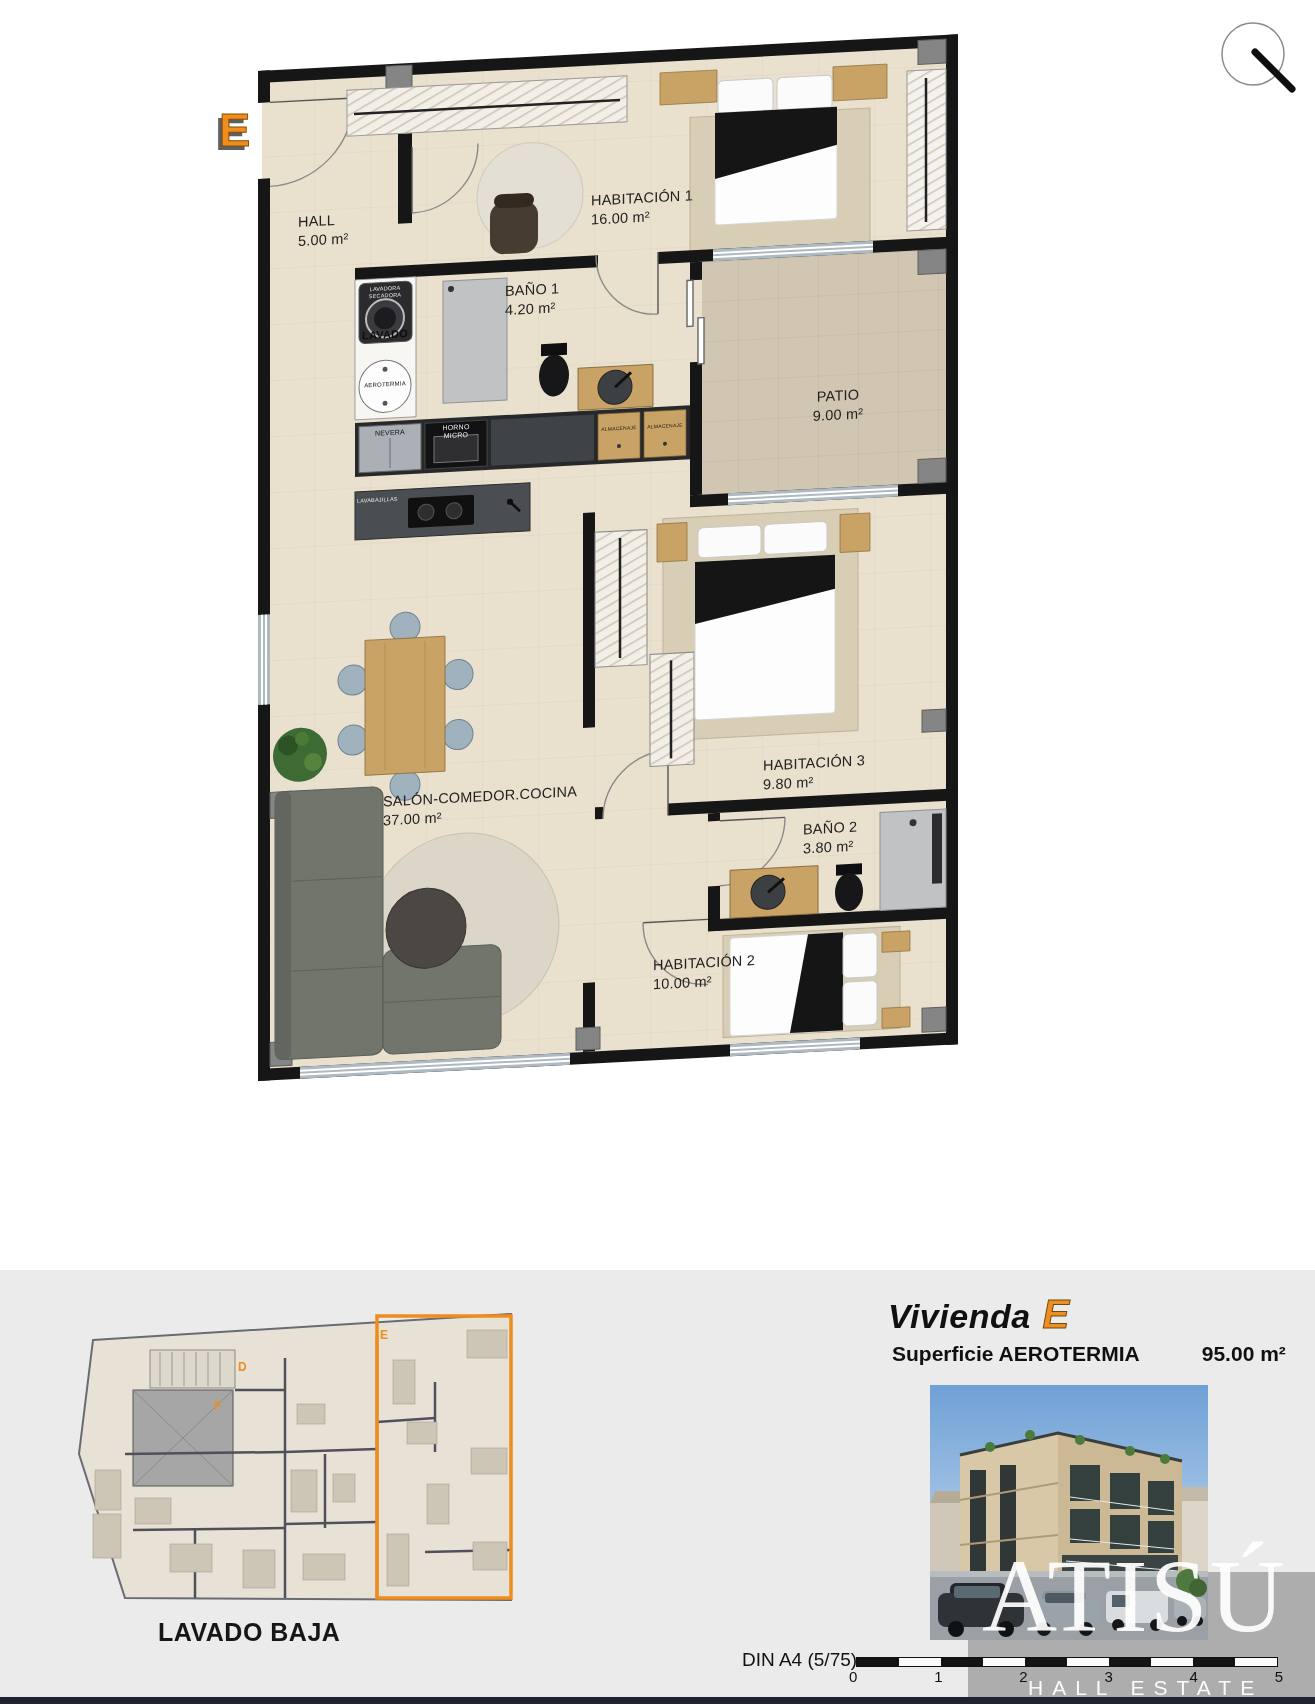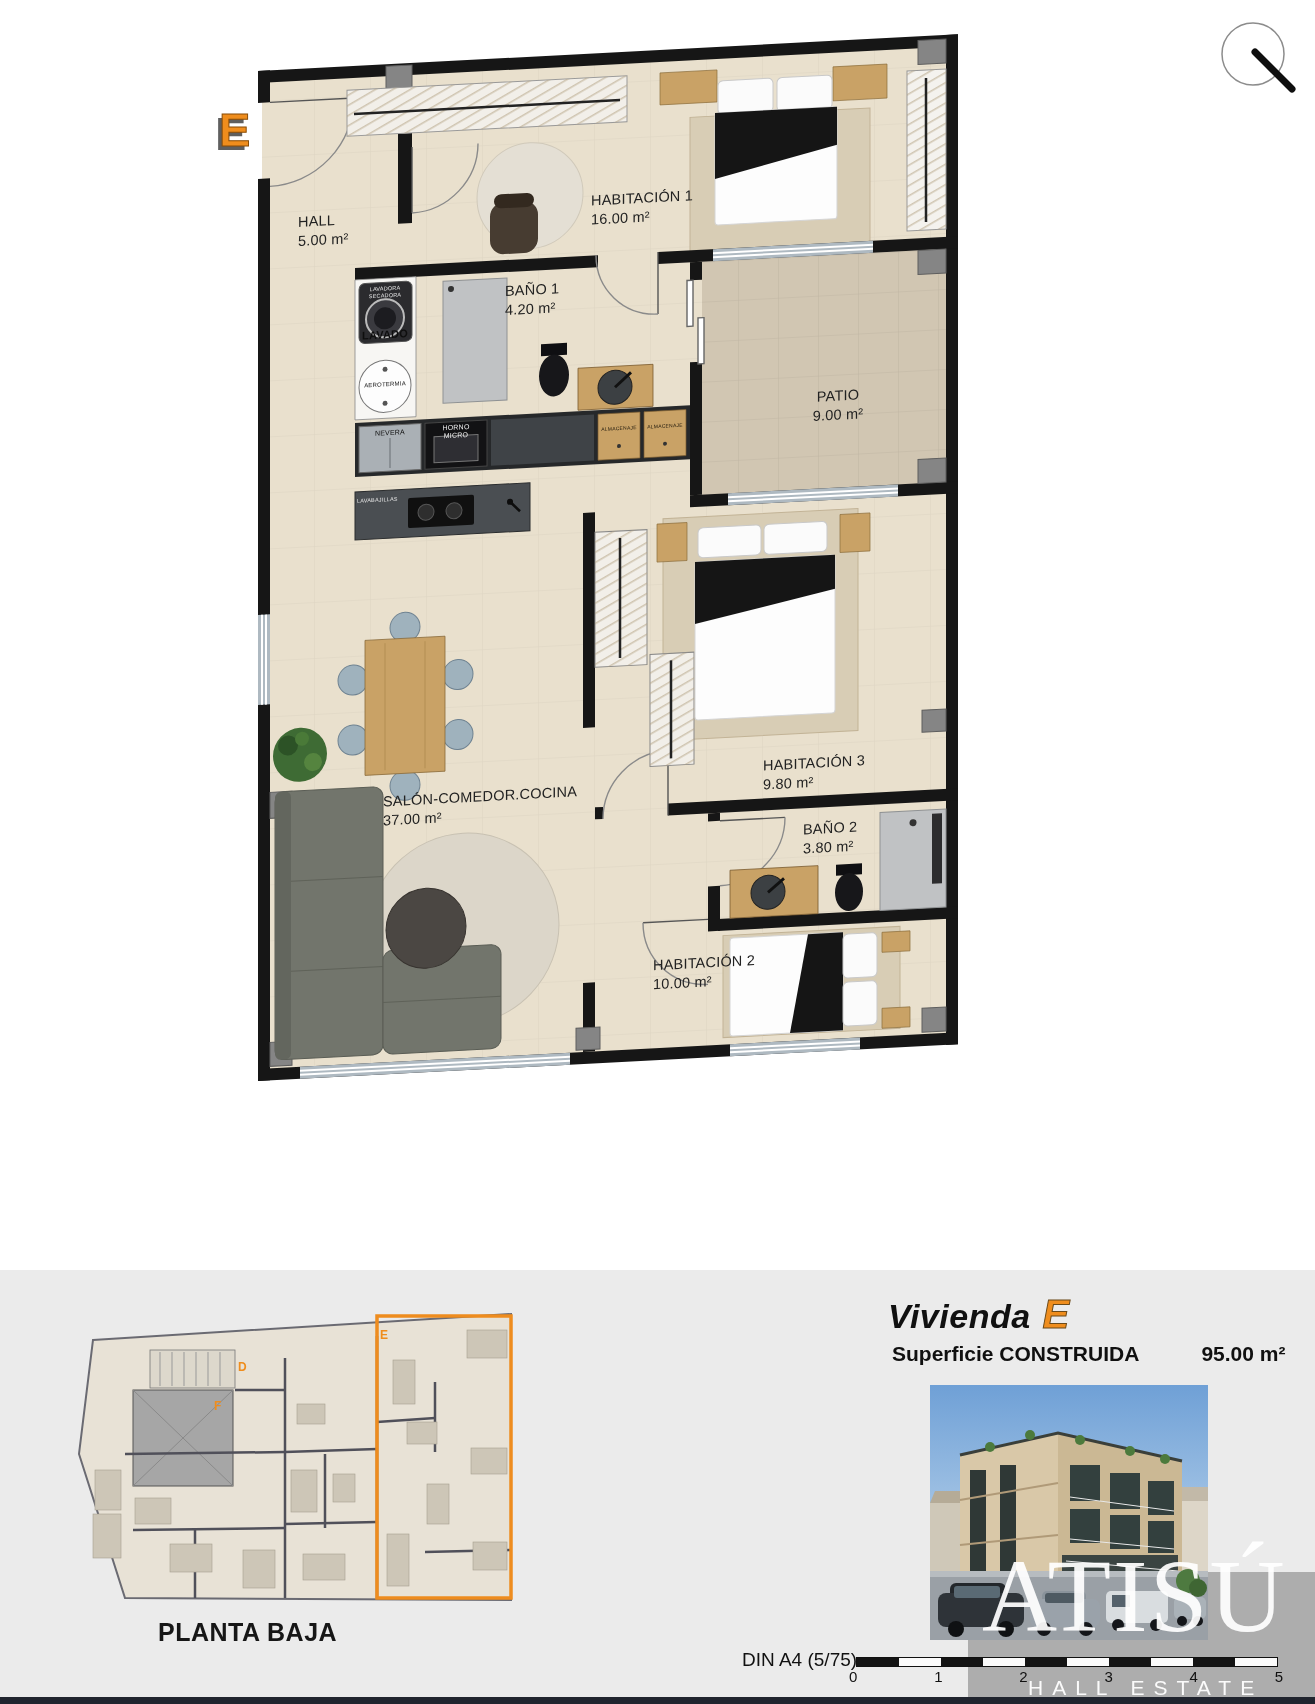--- a/index.html
+++ b/index.html
@@ -385,27 +385,27 @@
             <rect x="312" y="232" width="22" height="52"></rect>
           <rect x="332" y="120" width="30" height="22"></rect>
         </g>
         <rect x="302" y="14" width="134" height="282" fill="none" stroke="#ee8c1e" stroke-width="3.5"></rect>
       </svg>
       <div class="minletter" style="left:305px;top:26px">E</div>
       <div class="minletter" style="left:163px;top:58px">D</div>
       <div class="minletter" style="left:139px;top:97px">F</div>
     </div>
 
-    <div class="planta">PLANTA BAJA</div>
+    <div class="planta">LAVADO BAJA</div>
 
     <div class="title">
       <span class="pre">Vivienda</span><span class="unit">E</span>
     </div>
     <div class="surface">
-      <span>Superficie CONSTRUIDA</span><span class="val">95.00 m²</span>
+      <span>Superficie AEROTERMIA</span><span class="val">95.00 m²</span>
     </div>
 
     <div class="wmbox"></div>
 
     <svg class="abs" style="left:930px;top:115px" width="278" height="255">
       <defs>
         <linearGradient id="sky" x1="0" y1="0" x2="0" y2="1">
           <stop offset="0" stop-color="#6fa0d6"></stop>
             <stop offset="1" stop-color="#bcd5ec"></stop>
         </linearGradient>

